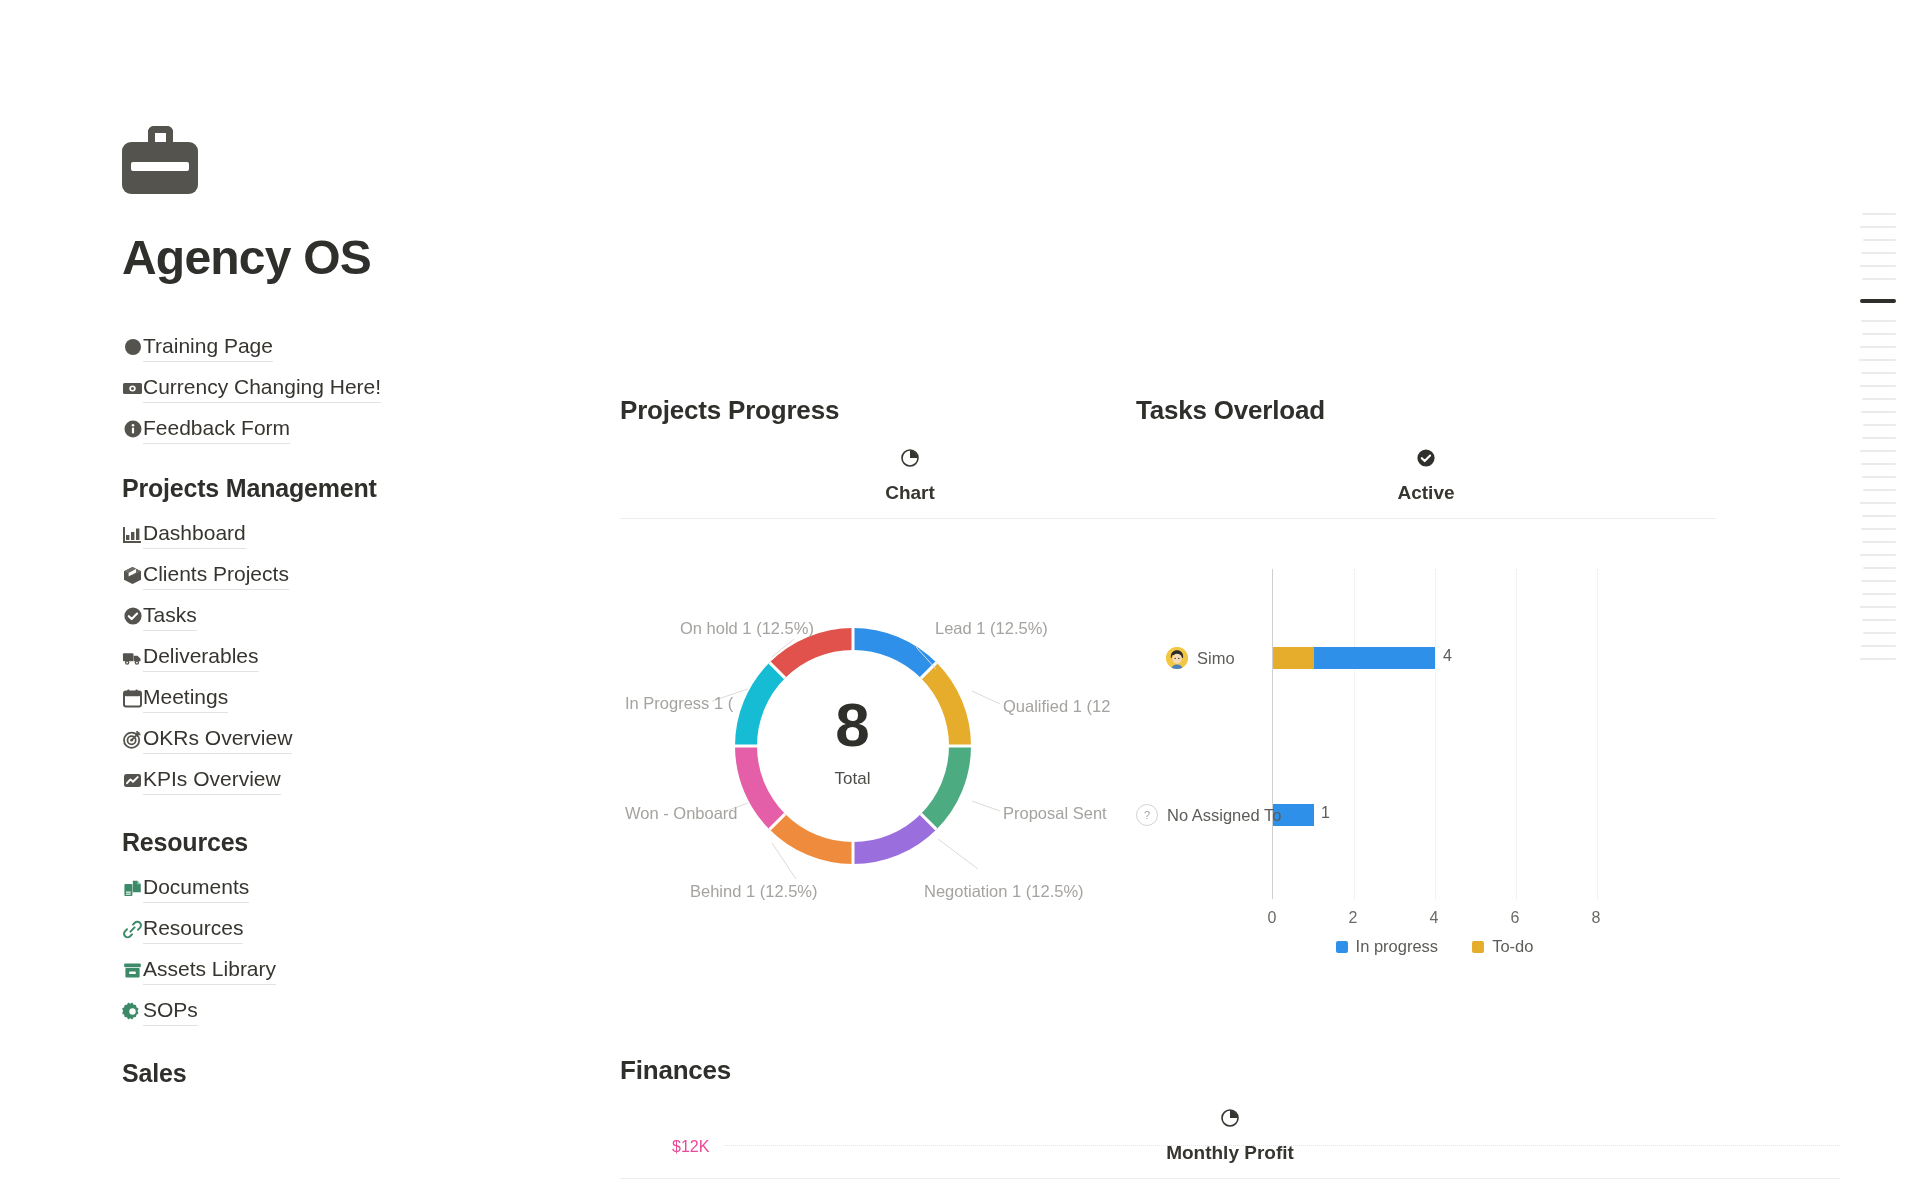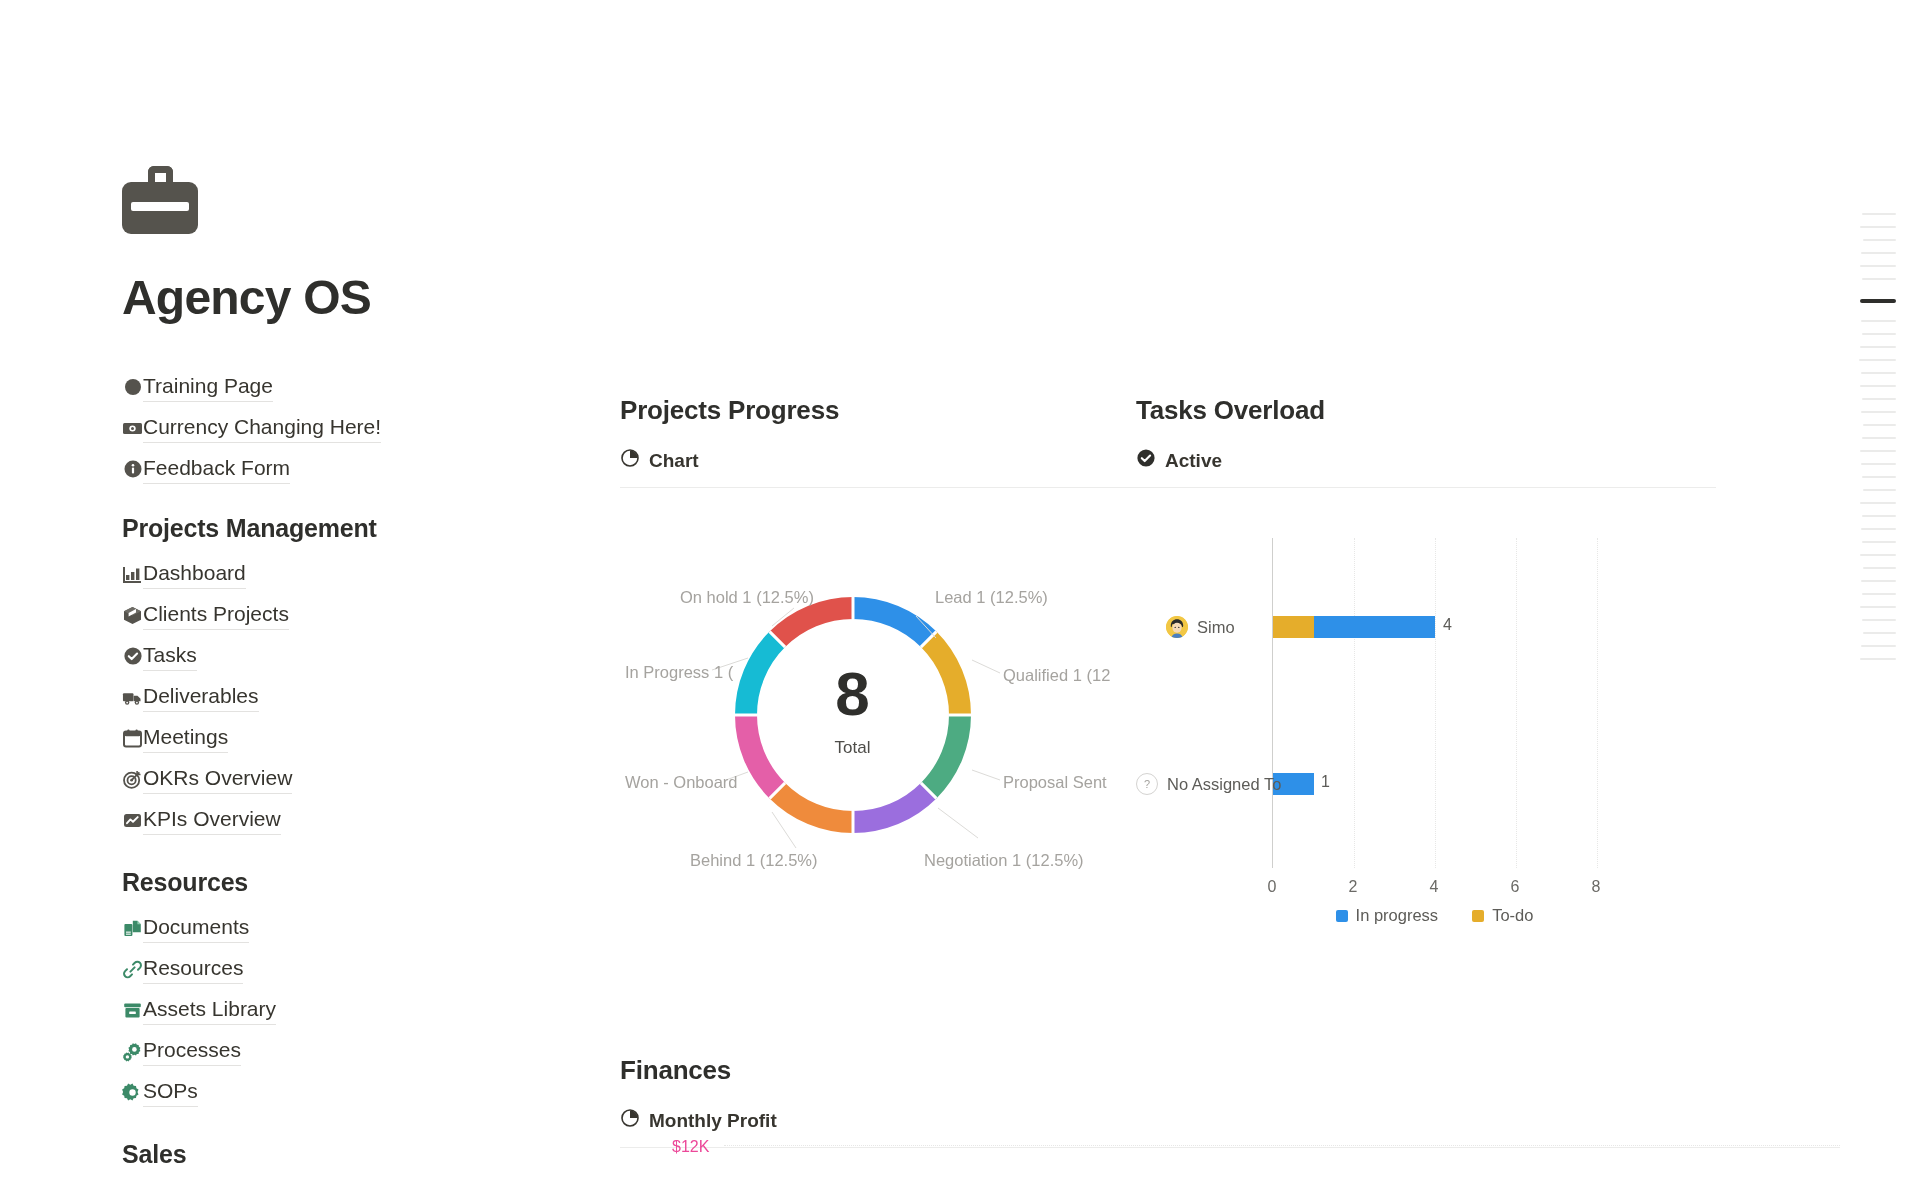--- a/index.html
+++ b/index.html
@@ -11,21 +11,20 @@
     overflow: hidden;
   }
   .page { position: relative; width: 1920px; height: 1199px; }
 
   
   .sidebar {
     position: absolute;
     left: 122px; top: 0px;
     width: 430px;
     padding-top: 126px;
-    margin-top: 40px;
   }
   .app-icon {
     width: 76px; height: 62px;
     position: relative;
     margin-bottom: 44px;
   }
   .briefcase {
     position: absolute; left: 0; top: 16px;
     width: 76px; height: 52px;
     background: #55534d;
@@ -96,20 +95,21 @@
     color: #2f2f2c;
     letter-spacing: -0.2px;
   }
   .view-tab {
     display: flex; align-items: center; gap: 9px;
     margin-top: 22px;
     font-size: 19px;
     font-weight: 600;
     color: #37352f;
     cursor: pointer;
+    flex-direction: column;
   }
   .view-underline {
     margin-top: 14px;
     height: 1px;
     background: #ececeb;
     width: 100%;
   }
 
   .row-top { position: absolute; left: 0; top: 395px; width: 1220px; }
   .col-left { position: absolute; left: 0; top: 0; width: 580px; }
@@ -391,35 +391,20 @@
         <span class="nav-ico">
           <svg width="21" height="21" viewBox="0 0 21 21">
             <rect x="2.2" y="3.4" width="16.6" height="3.8" rx="1" fill="#3c8a68"></rect>
             <rect x="3.4" y="8" width="14.2" height="9.6" rx="1" fill="#3c8a68"></rect>
             <rect x="7.2" y="11.4" width="6.6" height="2.6" rx="0.6" fill="#fff"></rect>
           </svg>
         </span>
         <span class="nav-label">Assets Library</span>
       </div>
 
-      <div class="nav-item">
-        <span class="nav-ico">
-          <svg width="21" height="21" viewBox="0 0 21 21">
-            <g fill="#3c8a68">
-              <path d="M14 2.2l.8 1.6 1.8.1.3 1.8 1.5 1-.7 1.7.7 1.7-1.5 1-.3 1.8-1.8.1-.8 1.6-1.6-.8-1.6.8-.8-1.6-1.8-.1-.3-1.8-1.5-1 .7-1.7-.7-1.7 1.5-1 .3-1.8 1.8-.1.8-1.6 1.6.8z"></path>
-            </g>
-            <circle cx="12.4" cy="8.4" r="2.3" fill="#fff"></circle>
-            <g fill="#3c8a68">
-              <path d="M6.6 11.4l.6 1.2 1.3.1.2 1.3 1.1.7-.5 1.2.5 1.2-1.1.7-.2 1.3-1.3.1-.6 1.2-1.2-.6-1.2.6-.6-1.2-1.3-.1-.2-1.3-1.1-.7.5-1.2-.5-1.2 1.1-.7.2-1.3 1.3-.1.6-1.2 1.2.6z"></path>
-            </g>
-            <circle cx="5.4" cy="15.9" r="1.7" fill="#fff"></circle>
-          </svg>
-        </span>
-        <span class="nav-label">Processes</span>
-      </div>
 
       <div class="nav-item">
         <span class="nav-ico">
           <svg width="21" height="21" viewBox="0 0 21 21">
             <path d="M10.5 1.6l1.1 2.2 2.4.1.4 2.4 2.1 1.3-1 2.4 1 2.4-2.1 1.3-.4 2.4-2.4.1-1.1 2.2-2.2-1.1-2.2 1.1-1.1-2.2-2.4-.1-.4-2.4-2.1-1.3 1-2.4-1-2.4 2.1-1.3.4-2.4 2.4-.1 1.1-2.2 2.2 1.1z" fill="#3c8a68"></path>
             <circle cx="10.5" cy="10.5" r="3.2" fill="#fff"></circle>
           </svg>
         </span>
         <span class="nav-label">SOPs</span>
       </div>

